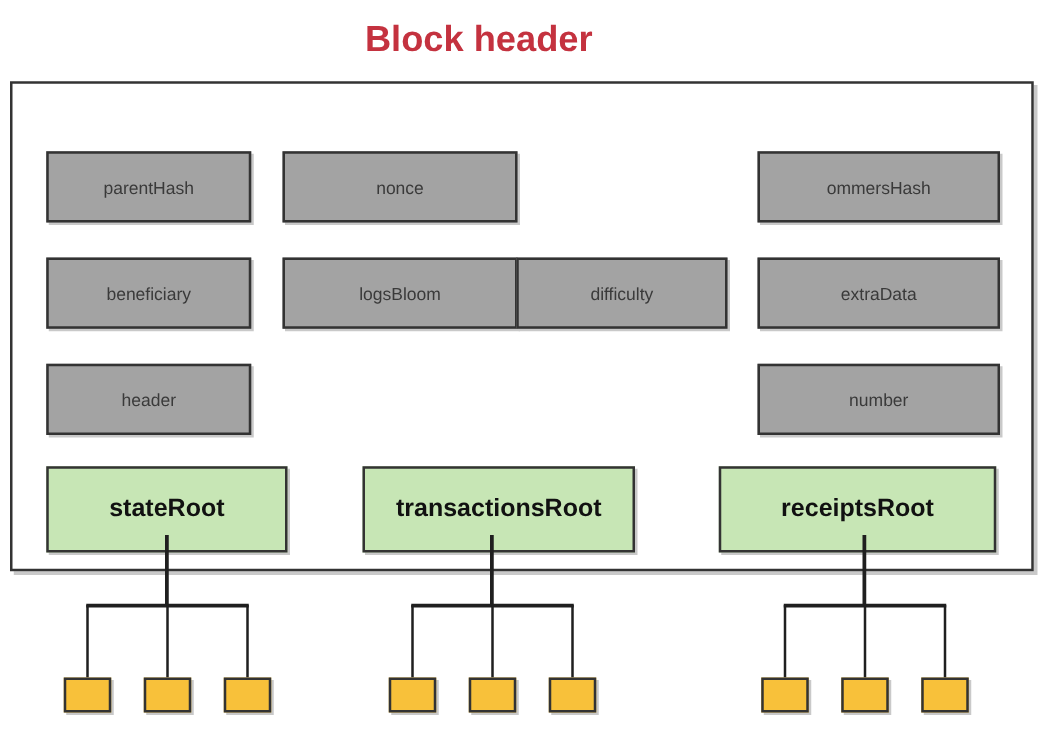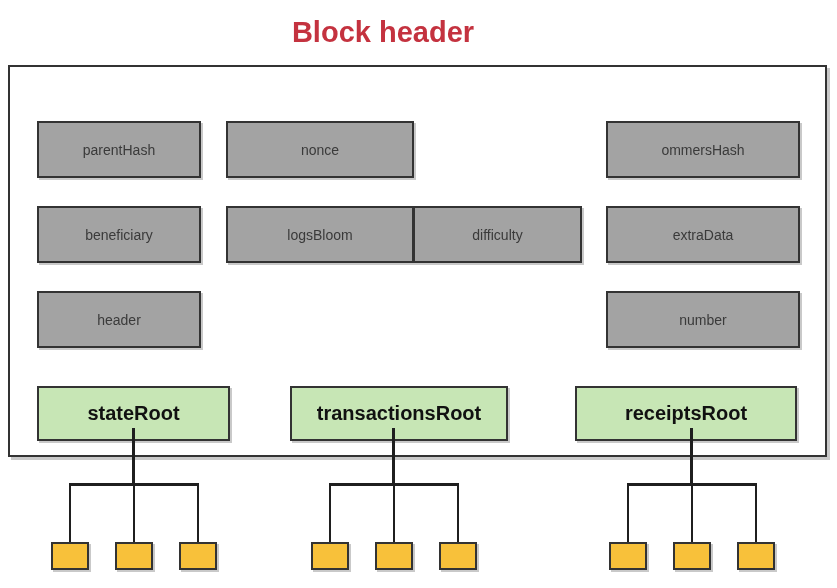--- a/index.html
+++ b/index.html
@@ -46,21 +46,21 @@
     font-size:14px;color:#3a3a3a;
   }
   
   .r0{top:121px}.r1{top:206px}.r2{top:291px}
   
   .c0{left:37px;width:164px}
   .c1{left:226px;width:188px}
   .c2{left:413px;width:169px}
   .c3{left:606px;width:194px}
   .root{
-    position:absolute;top:386px;height:55px;
+    position:absolute;top:373px;height:69px;
     box-sizing:border-box;
     border:2px solid var(--border-dark);
     box-shadow:2px 2px 0 var(--shadow-gray);
     background:var(--root-green);
     display:flex;align-items:center;justify-content:center;
     font-size:20px;font-weight:bold;color:#111111;
   }
   .root0{left:37px;width:193px}
   .root1{left:290px;width:218px}
   .root2{left:575px;width:222px}

